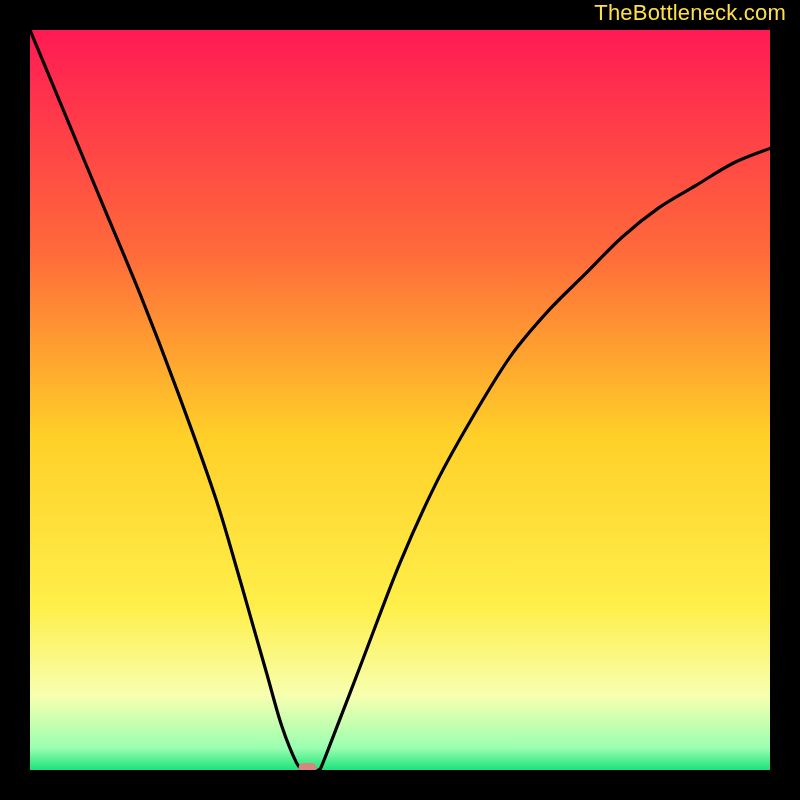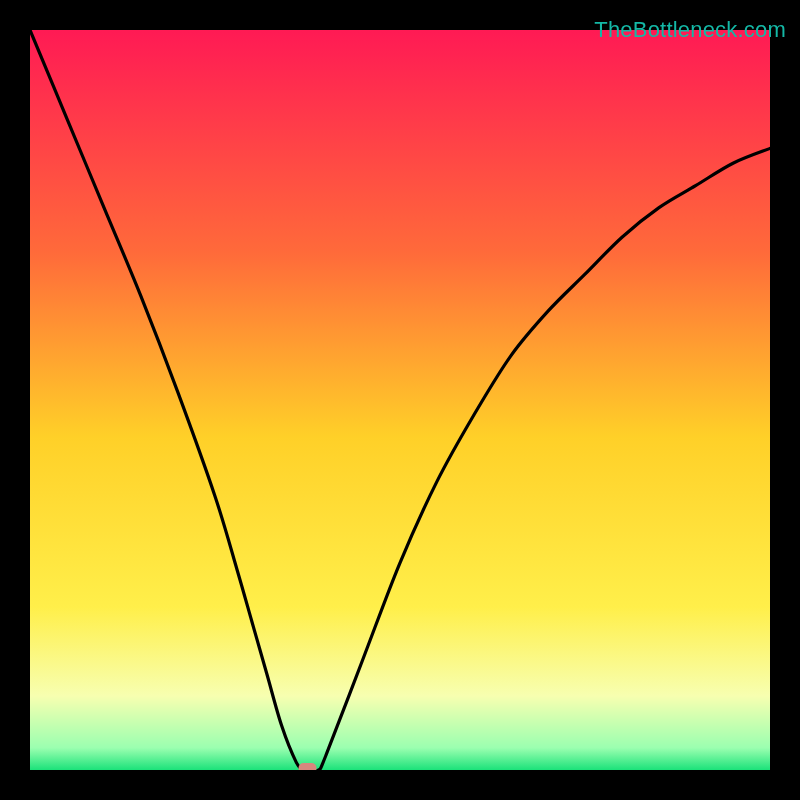--- a/index.html
+++ b/index.html
@@ -21,23 +21,23 @@
   }
   .plot-area {
     position: absolute;
     left: 0;
     top: 0;
     width: 740px;
     height: 740px;
   }
   .watermark {
     position: absolute;
-    top: 17px;
+    top: 0;
     right: 14px;
-    color: #14b8a6;
+    color: #fde047;
     font-size: 22px;
     font-weight: 500;
     letter-spacing: 0.2px;
     user-select: none;
   }
   svg { display: block; }
 </style>
 </head>
 <body>
 

